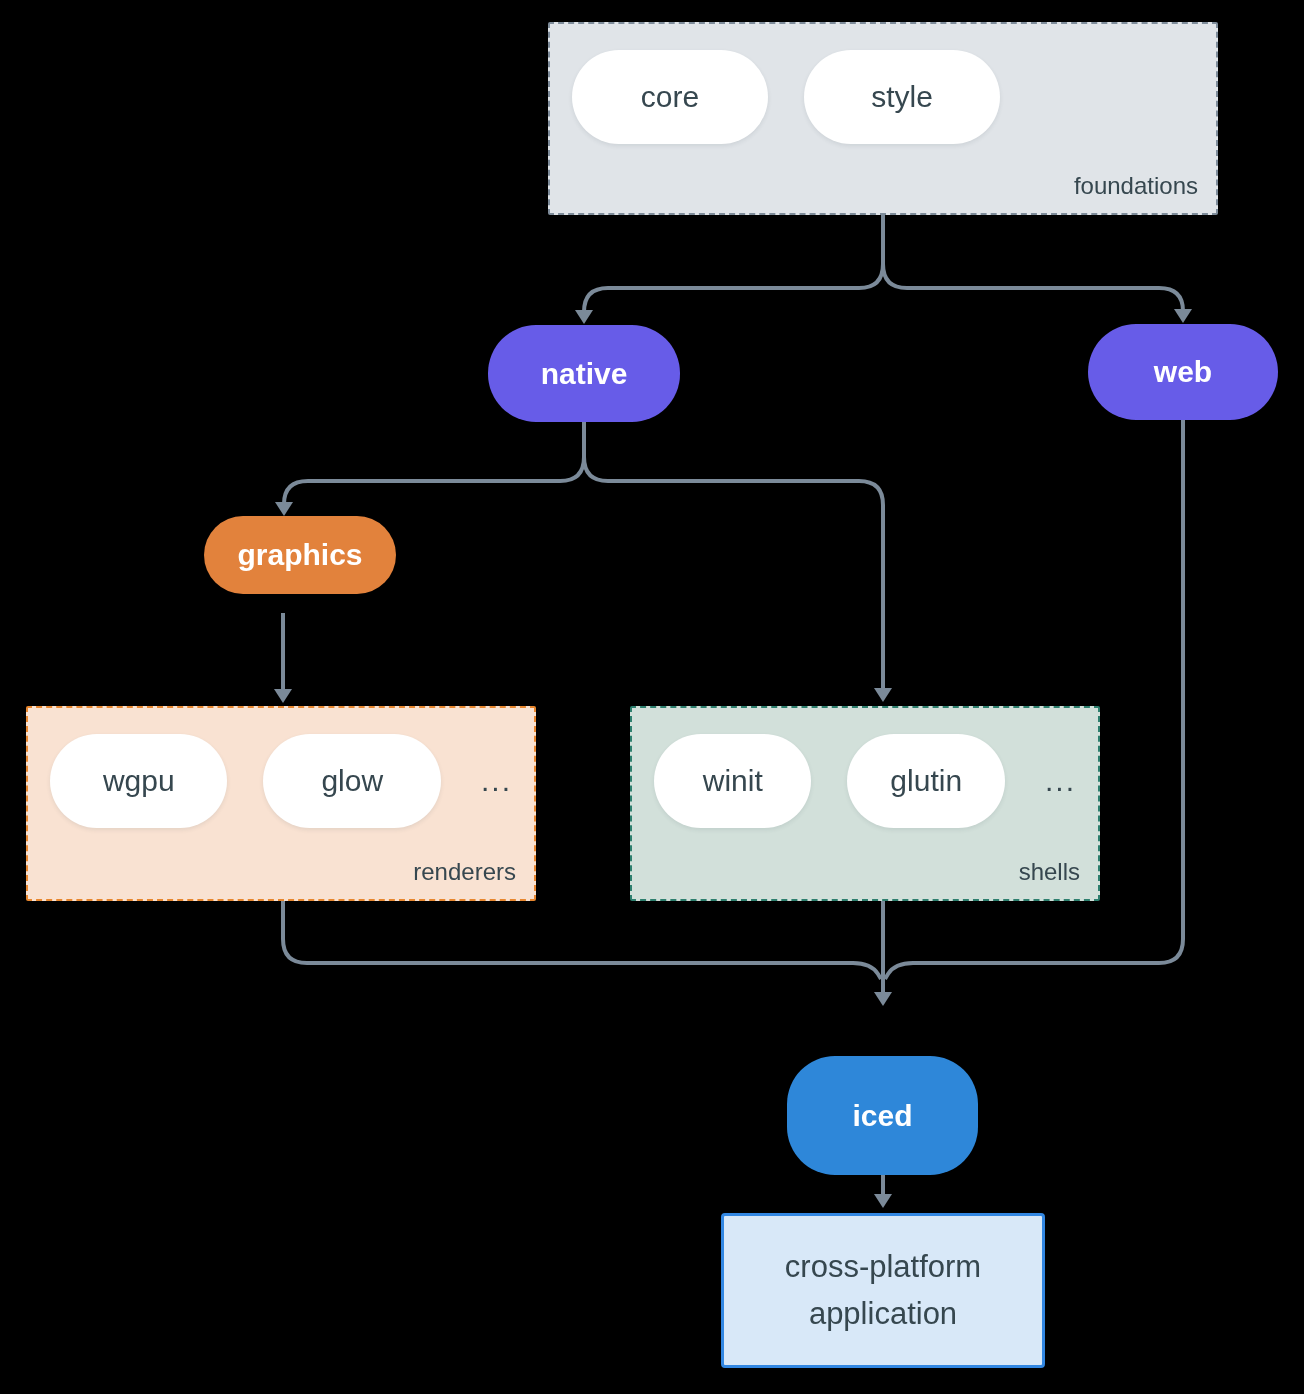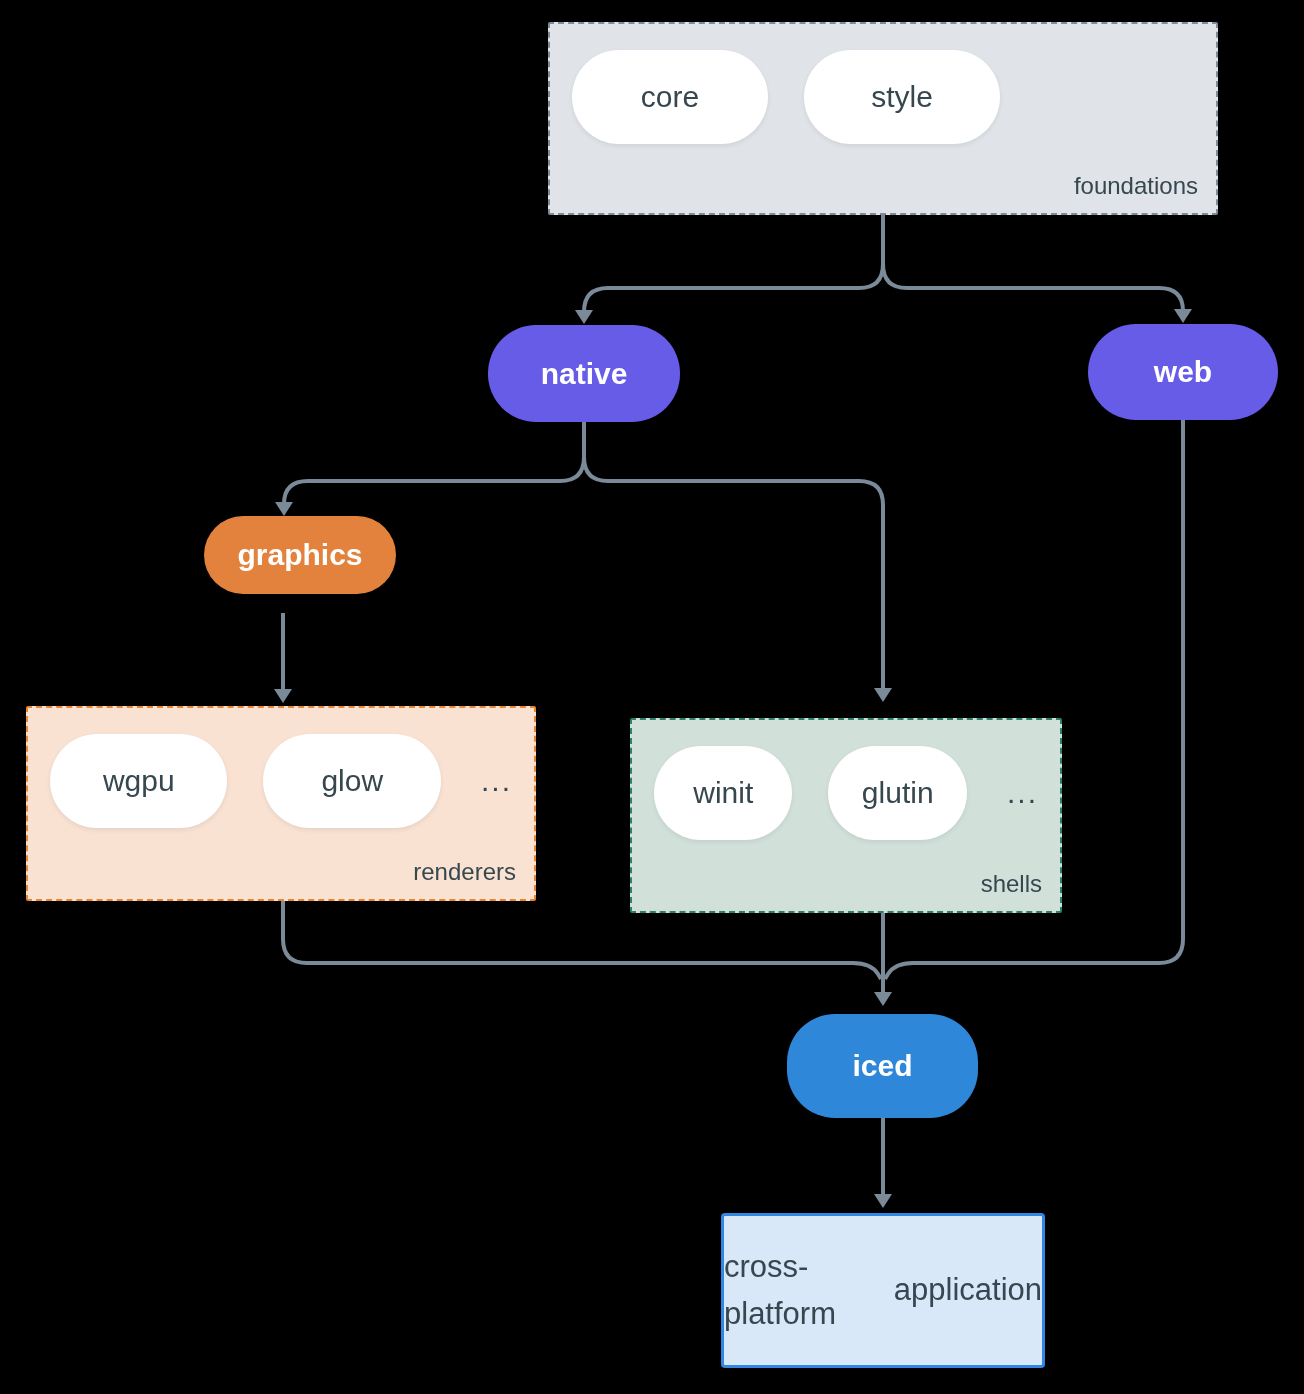--- a/index.html
+++ b/index.html
@@ -15,43 +15,43 @@
   .canvas{position:relative;width:1304px;height:1394px;background:var(--background,#000);overflow:hidden;}
   svg.arrows{position:absolute;left:0;top:0;width:1304px;height:1394px;}
   svg.arrows path{fill:none;stroke:var(--arrow,#7b8a99);stroke-width:4;}
   svg.arrows polygon{fill:var(--arrow,#7b8a99);stroke:none;}
 
   .group{position:absolute;border:2px dashed;border-radius:2px;}
   .group-foundations{left:548px;top:22px;width:670px;height:193px;
     background:var(--foundations-fill,#e0e4e8);border-color:var(--foundations-border,#7e8c9a);}
   .group-renderers{left:26px;top:706px;width:510px;height:195px;
     background:var(--renderers-fill,#f9e2d2);border-color:var(--renderers-border,#e8872f);}
-  .group-shells{left:630px;top:706px;width:432px;height:195px;
-    background:var(--shells-fill,#d2e0da);border-color:var(--shells-border,#2d7f6e);margin-top:12px;}
+  .group-shells{left:630px;top:706px;width:470px;height:195px;
+    background:var(--shells-fill,#d2e0da);border-color:var(--shells-border,#2d7f6e);}
 
   .pill-row{display:flex;align-items:center;padding:26px 22px;gap:36px;}
   .pill{background:var(--pill-white,#fff);height:94px;border-radius:47px;
     display:flex;align-items:center;justify-content:center;
     font-size:30px;color:var(--dark-text,#36474f);
     box-shadow:0 2px 4px rgba(50,70,80,0.10);}
   .group-foundations .pill{width:196px;}
   .group-renderers .pill,.group-shells .pill{width:193px;}
   .more{font-size:30px;color:var(--dark-text,#36474f);margin-left:4px;letter-spacing:2px;}
   .group-label{position:absolute;right:18px;bottom:13px;font-size:24px;color:var(--dark-text,#36474f);text-align:center;}
 
   .node{position:absolute;display:flex;align-items:center;justify-content:center;
     color:#fff;font-size:30px;border-radius:48px;font-weight:bold;}
   .node-native{left:488px;top:325px;width:192px;height:97px;background:var(--purple,#675ce8);}
   .node-web{left:1088px;top:324px;width:190px;height:96px;background:var(--purple,#675ce8);}
   .node-graphics{left:204px;top:516px;width:192px;height:78px;background:var(--orange,#e2823c);}
-  .node-iced{left:787px;top:1014px;width:191px;height:104px;background:var(--blue,#2e87d9);}
+  .node-iced{left:787px;top:1056px;width:191px;height:119px;background:var(--blue,#2e87d9);}
 
   .app-box{position:absolute;left:721px;top:1213px;width:324px;height:155px;
     background:var(--app-fill,#d8e8f8);border:3px solid var(--app-border,#3287e2);border-radius:4px;
-    display:flex;flex-direction:row;align-items:center;justify-content:center;
+    display:flex;flex-direction:column;align-items:center;justify-content:center;
     color:var(--dark-text,#36474f);font-size:31px;line-height:1.5;}
 </style>
 </head>
 <body>
 
 <div class="canvas">
 
   <svg class="arrows" viewBox="0 0 1304 1394" aria-hidden="true">
 
     <path d="M883 215 V264 Q883 288 859 288 H608 Q584 288 584 312"></path>

